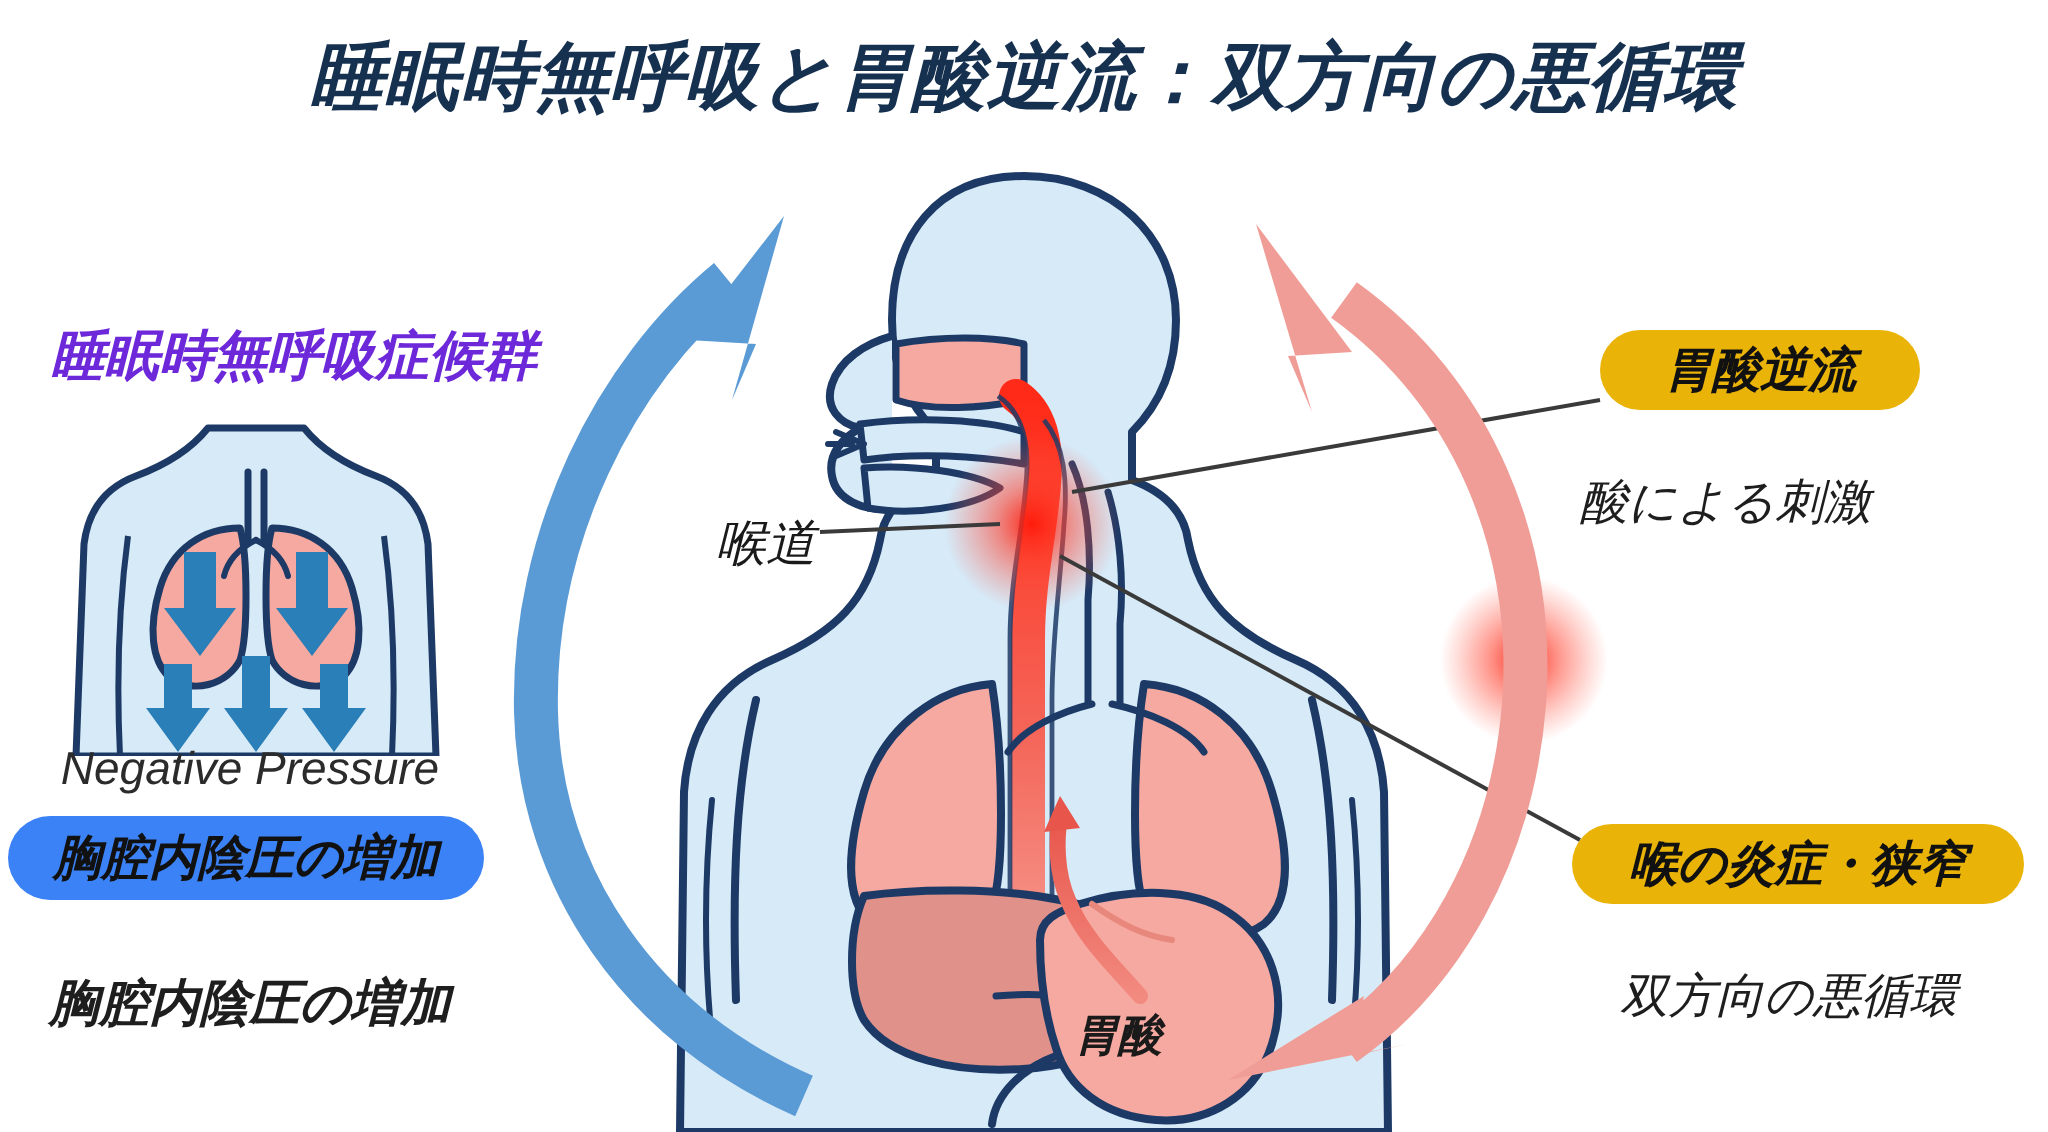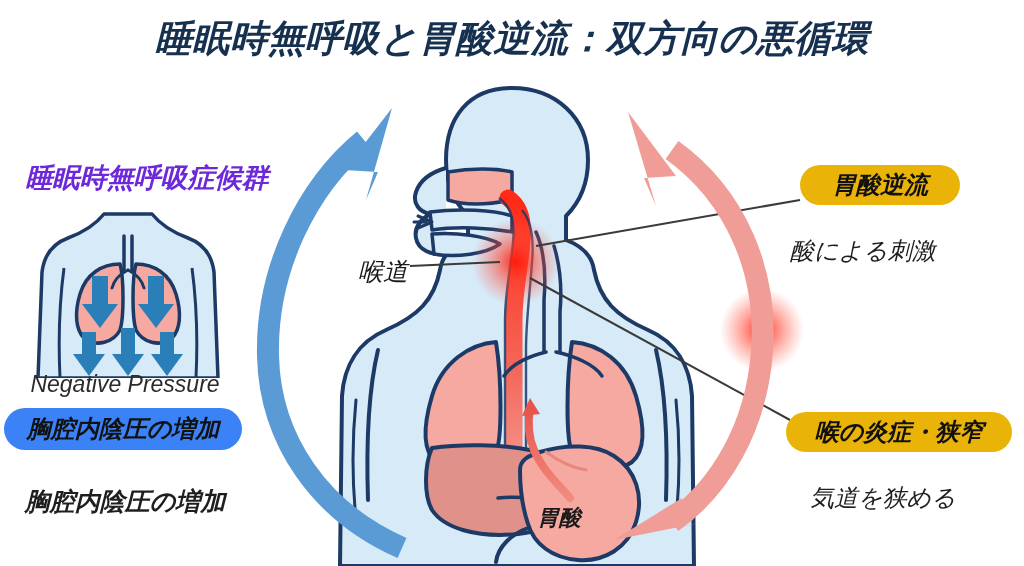--- a/index.html
+++ b/index.html
@@ -361,15 +361,15 @@
   <div class="left-footer">胸腔内陰圧の増加</div>
 
   <div class="pill-pink" id="pill-reflux">
     <span>胃酸逆流</span>
   </div>
   <div class="sub-right" id="sub-acid">酸による刺激</div>
 
   <div class="pill-pink" id="pill-inflam">
     <span>喉の炎症・狭窄</span>
   </div>
-  <div class="sub-right" id="sub-airway">気道を狭める</div>
+  <div class="sub-right" id="sub-airway">双方向の悪循環</div>
 
 </div>
 
 </body></html>

